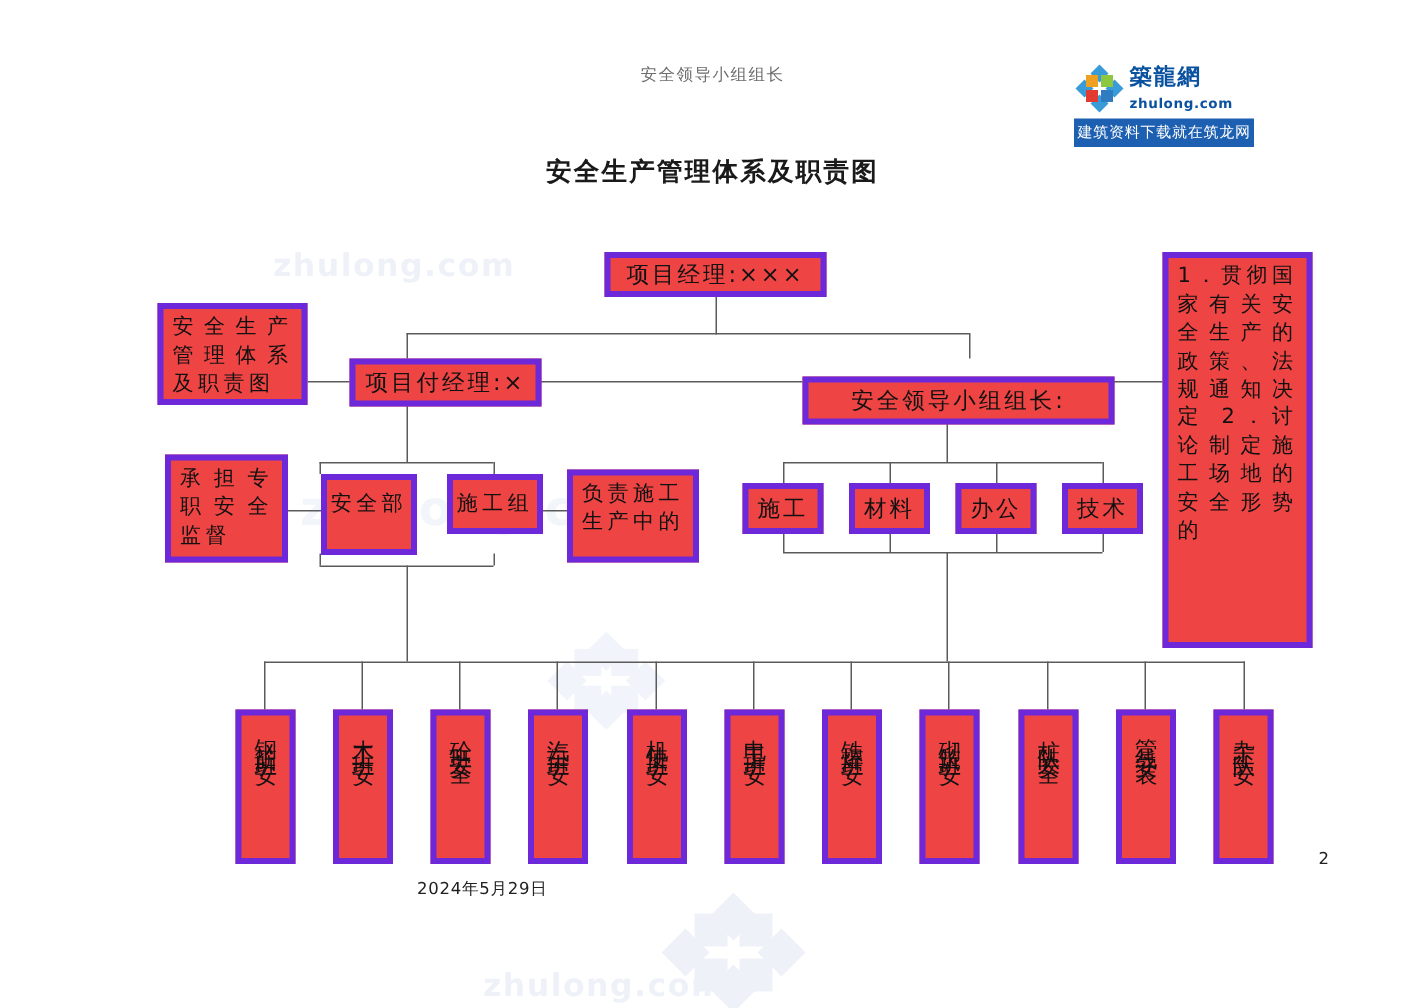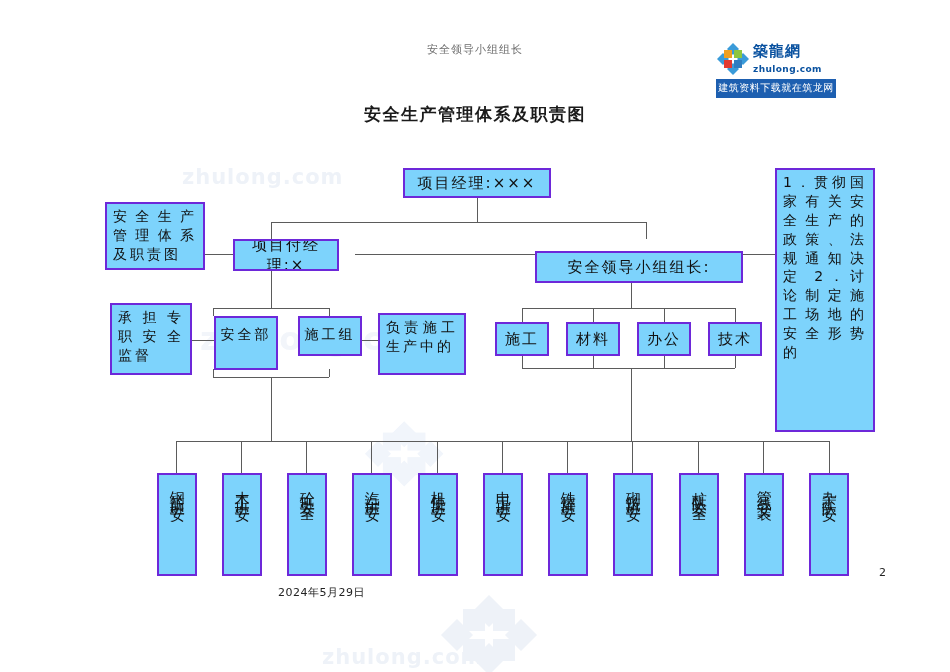--- a/index.html
+++ b/index.html
@@ -102,22 +102,22 @@
   }
 
   
   #diagram {
     position: absolute;
     left: 0; top: 0;
     width: 950px; height: 672px;
   }
   .node {
     position: absolute;
-    border: 2px solid #6d28d9;
-    background: #7dd3fc;
+    border: 4px solid #6d28d9;
+    background: #ef4444;
     box-sizing: border-box;
     color: #111111;
     text-align: center;
     overflow: hidden;
     line-height: 1.35;
     z-index: 5;
   }
   .node .txt {
     display: block;
     font-size: 15px;
@@ -294,21 +294,21 @@
     <div class="ln v" style="left:829px; top:441px; height:32px;"></div>
 
     <div class="node center" style="left:403px; top:168px; width:148px; height:30px;">
       <span class="txt">项目经理:×××</span>
     </div>
 
     <div class="node para" style="left:105px; top:202px; width:100px; height:68px;">
       <span class="txt">安全生产管理体系及职责图</span>
     </div>
 
-    <div class="node center" style="left:233px; top:239px; width:106px; height:32px;">
+    <div class="node center" style="left:233px; top:239px; width:128px; height:32px;">
       <span class="txt">项目付经理:×</span>
     </div>
 
     <div class="node center" style="left:535px; top:251px; width:208px; height:32px;">
       <span class="txt">安全领导小组组长:</span>
     </div>
 
     <div class="node para" style="left:775px; top:168px; width:100px; height:264px;">
       <span class="txt">1．贯彻国家有关安全生产的政策、法规通知决定  2．讨论制定施工场地的安全形势的</span>
     </div>

